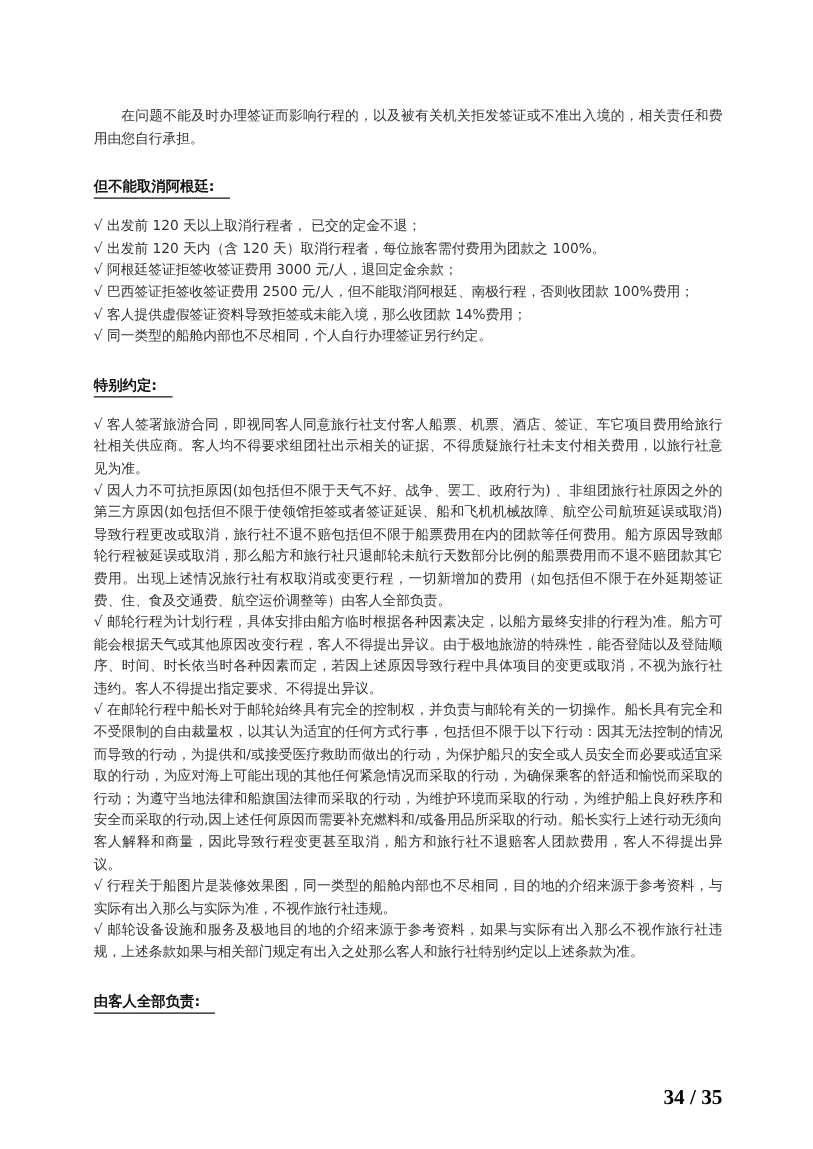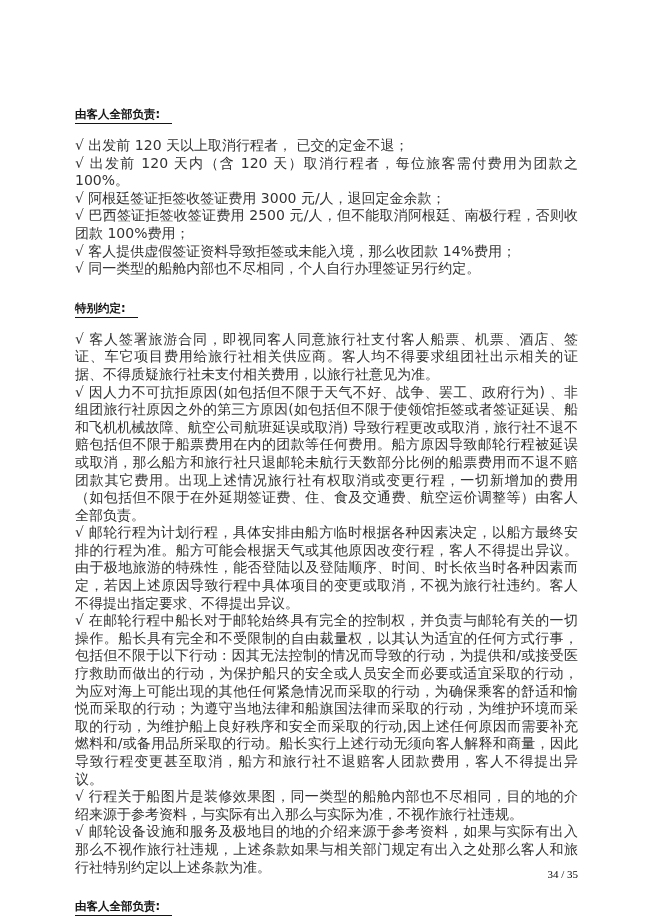--- a/index.html
+++ b/index.html
@@ -39,44 +39,45 @@
     line-height: 15px;
   }
   .heading-text {
     display: inline-block;
     border-bottom: 1.5px solid #141414;
     padding-right: 8px;
     padding-bottom: 1px;
     white-space: pre;
   }
   .bullet {
-    font-size: 14px;
+    font-size: 11px;
     line-height: 17.6px;
     text-align: justify;
     color: #333333;
   }
   .pagenum {
     position: absolute;
     top: 868px;
     right: 72px;
     font-family: "Liberation Serif", "DejaVu Serif", serif;
-    font-weight: normal;
-    font-size: 11px;
+    font-weight: bold;
+    font-size: 17px;
     color: #000000;
   }
 </style>
 </head>
 <body>
 
 <div class="page">
+  <p class="intro">在问题不能及时办理签证而影响行程的，以及被有关机关拒发签证或不准出入境的，相关责任和费用由您自行承担。</p>
 
   <div id="sections">
   <section class="doc-section">
     <h2 class="heading">
-      <span class="heading-text">由客人全部负责: </span>
+      <span class="heading-text">但不能取消阿根廷: </span>
     </h2>
     <div class="bullets">
           <p class="bullet">√ 出发前 120 天以上取消行程者， 已交的定金不退；</p>
           <p class="bullet">√ 出发前 120 天内（含 120 天）取消行程者，每位旅客需付费用为团款之 100%。</p>
         </div>
   </section>
 
   <section class="doc-section">
     <div class="bullets">
           <p class="bullet">√ 阿根廷签证拒签收签证费用 3000 元/人，退回定金余款；</p>

